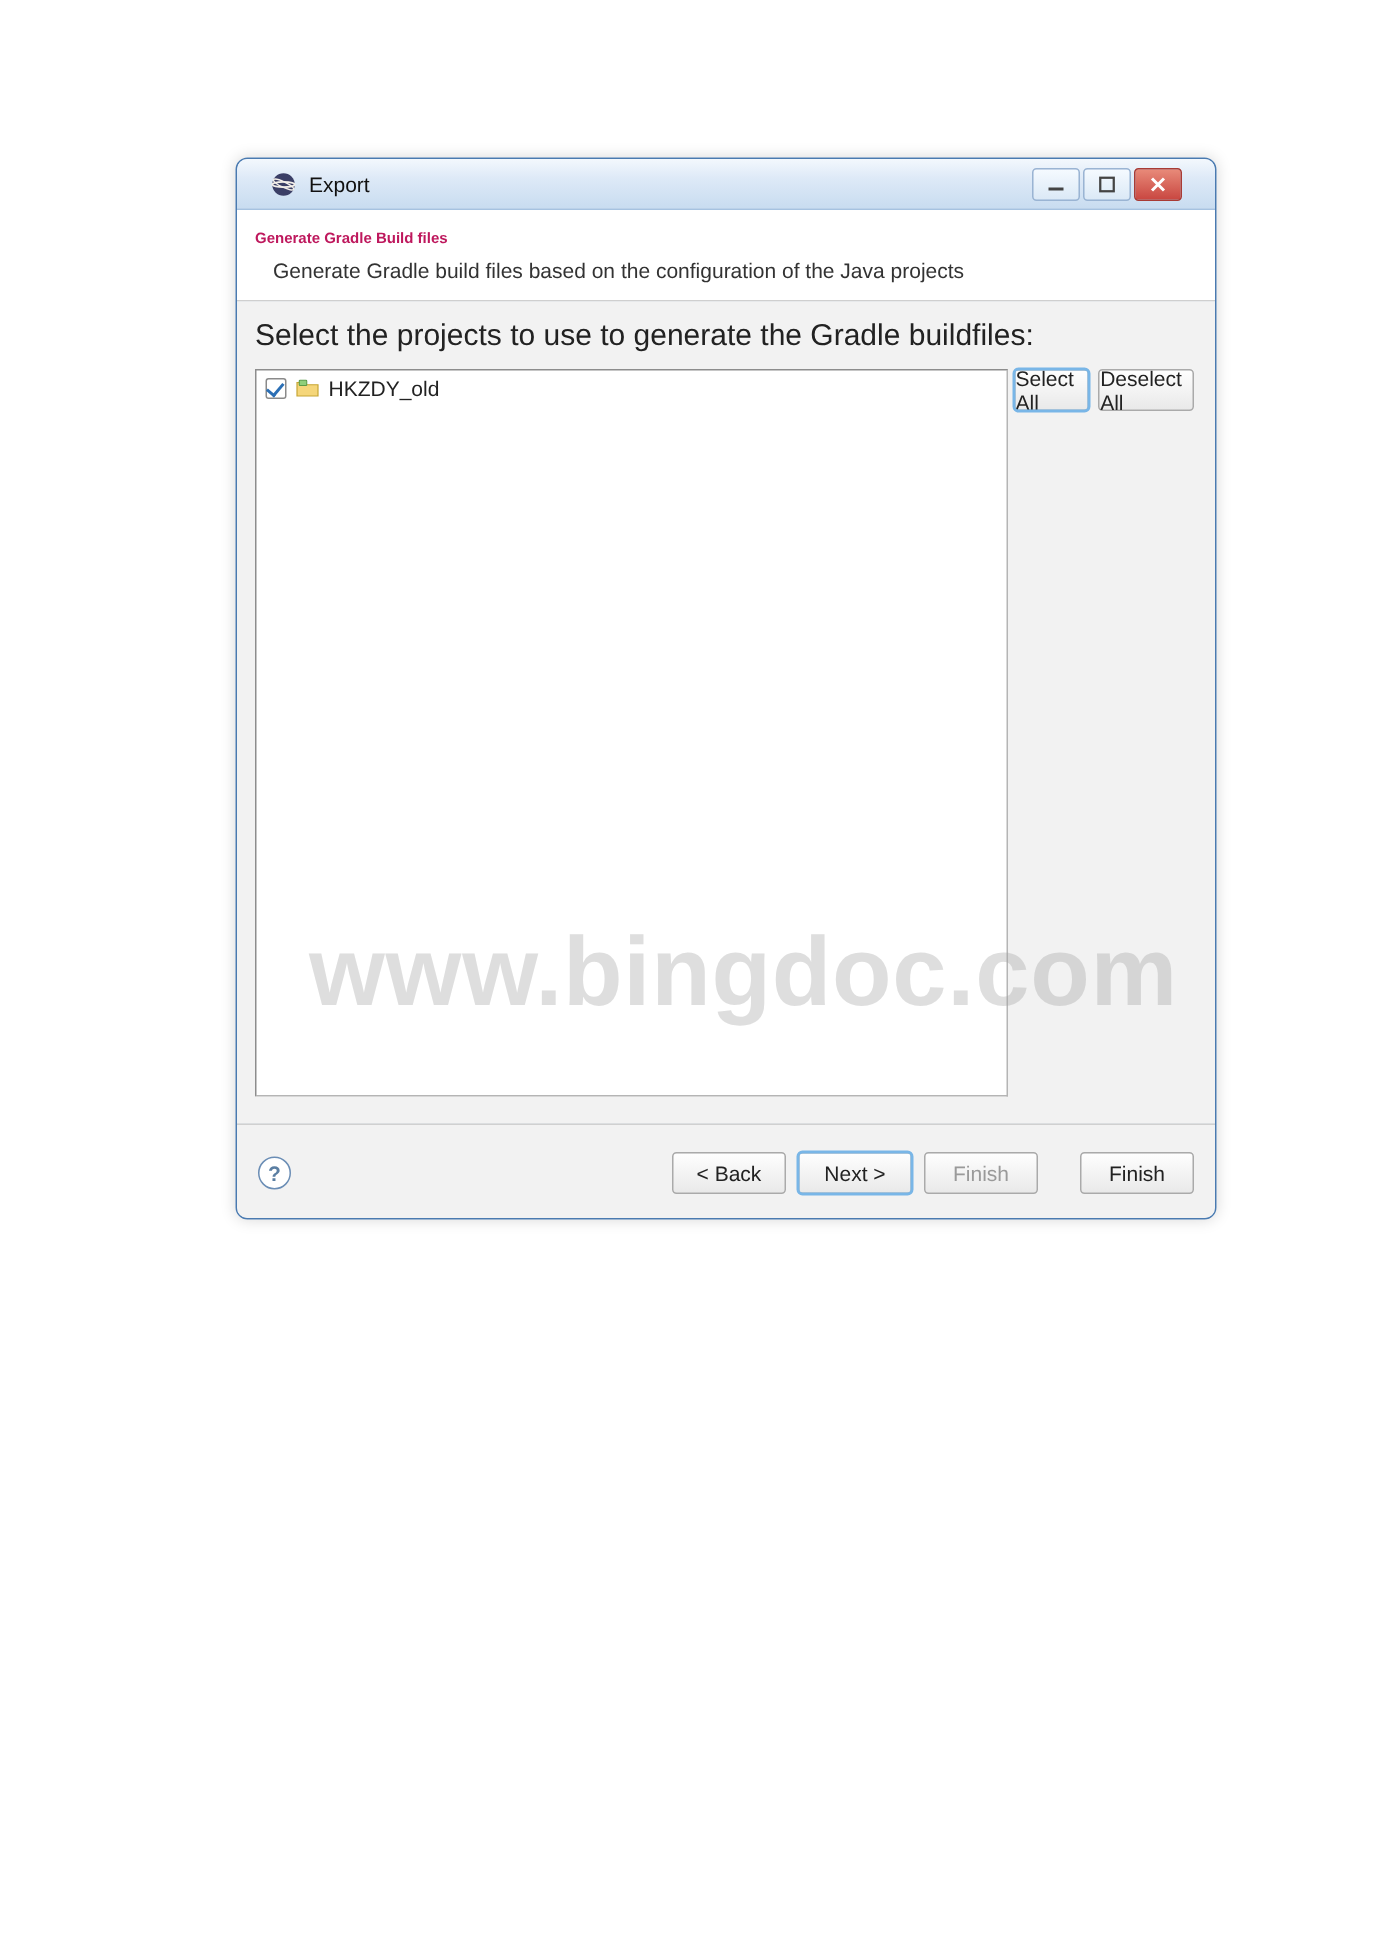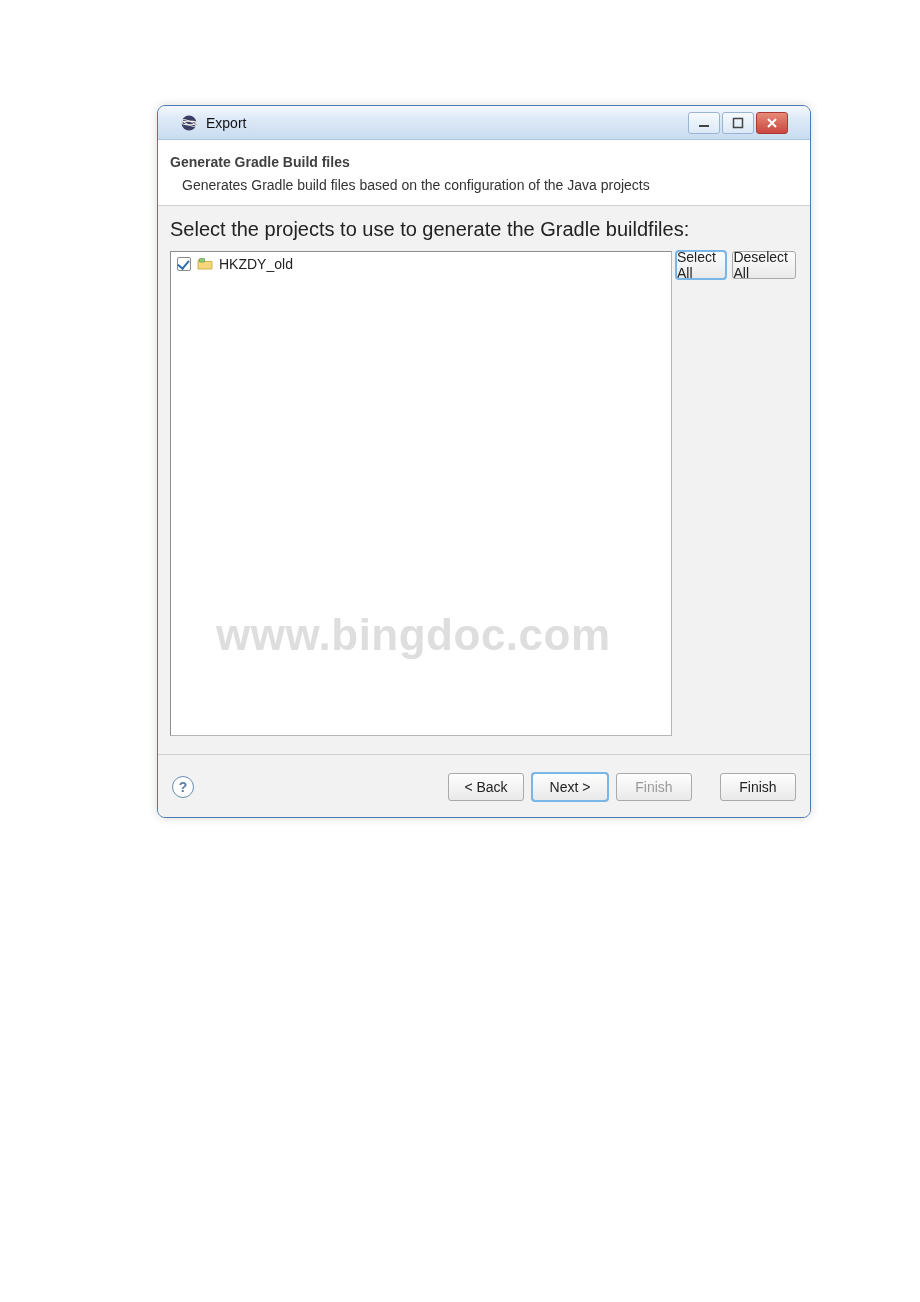--- a/index.html
+++ b/index.html
@@ -52,22 +52,22 @@
       color: #fff;
       font-weight: bold;
     }
     .header-area {
       background: #ffffff;
       padding: 14px 16px 10px 12px;
       border-bottom: 1px solid #cfcfcf;
     }
     .header-title {
       font-weight: bold;
-      font-size: 14px;
-      color: #404040;
+      font-size: 10px;
+      color: #be185d;
       margin-bottom: 6px;
     }
     .header-desc {
       font-size: 14px;
       color: #333;
       padding-left: 12px;
       line-height: 1.35;
       max-width: 520px;
     }
     .content-area {
@@ -155,23 +155,23 @@
       font-size: 14px;
       background: #fff;
     }
     .footer-spacer { flex: 1; }
     .footer .btn {
       width: 76px; margin-left: 8px;
     }
     .btn.disabled { color: #9a9a9a; }
     .watermark {
       position: absolute;
-      left: 216px;
+      left: 206px;
       top: 610px;
-      font-size: 44px;
+      font-size: 65px;
       font-weight: 600;
       color: rgba(160,160,160,0.35);
       letter-spacing: 0.5px;
       pointer-events: none;
       font-family: Arial, sans-serif;
     }
   </style>
 </head>
 <body>
 
@@ -199,21 +199,21 @@
     </div>
     <div class="win-btn close">
       <svg width="12" height="12" viewBox="0 0 12 12">
           <path d="M2 2 L10 10 M10 2 L2 10" stroke="#fff" stroke-width="2"></path>
         </svg>
     </div>
   </div>
 
   <div class="header-area">
     <div class="header-title">Generate Gradle Build files</div>
-    <div class="header-desc">Generates Gradle build files based on the configuration of the Java projects</div>
+    <div class="header-desc">Generate Gradle build files based on the configuration of the Java projects</div>
   </div>
 
   <div class="content-area">
     <div class="content-label">Select the projects to use to generate the Gradle buildfiles:</div>
 
     <div class="body-row">
       <div class="list-outer">
         <div class="list-item">
           <span class="checkbox checked"></span>
           <span class="proj-icon">

